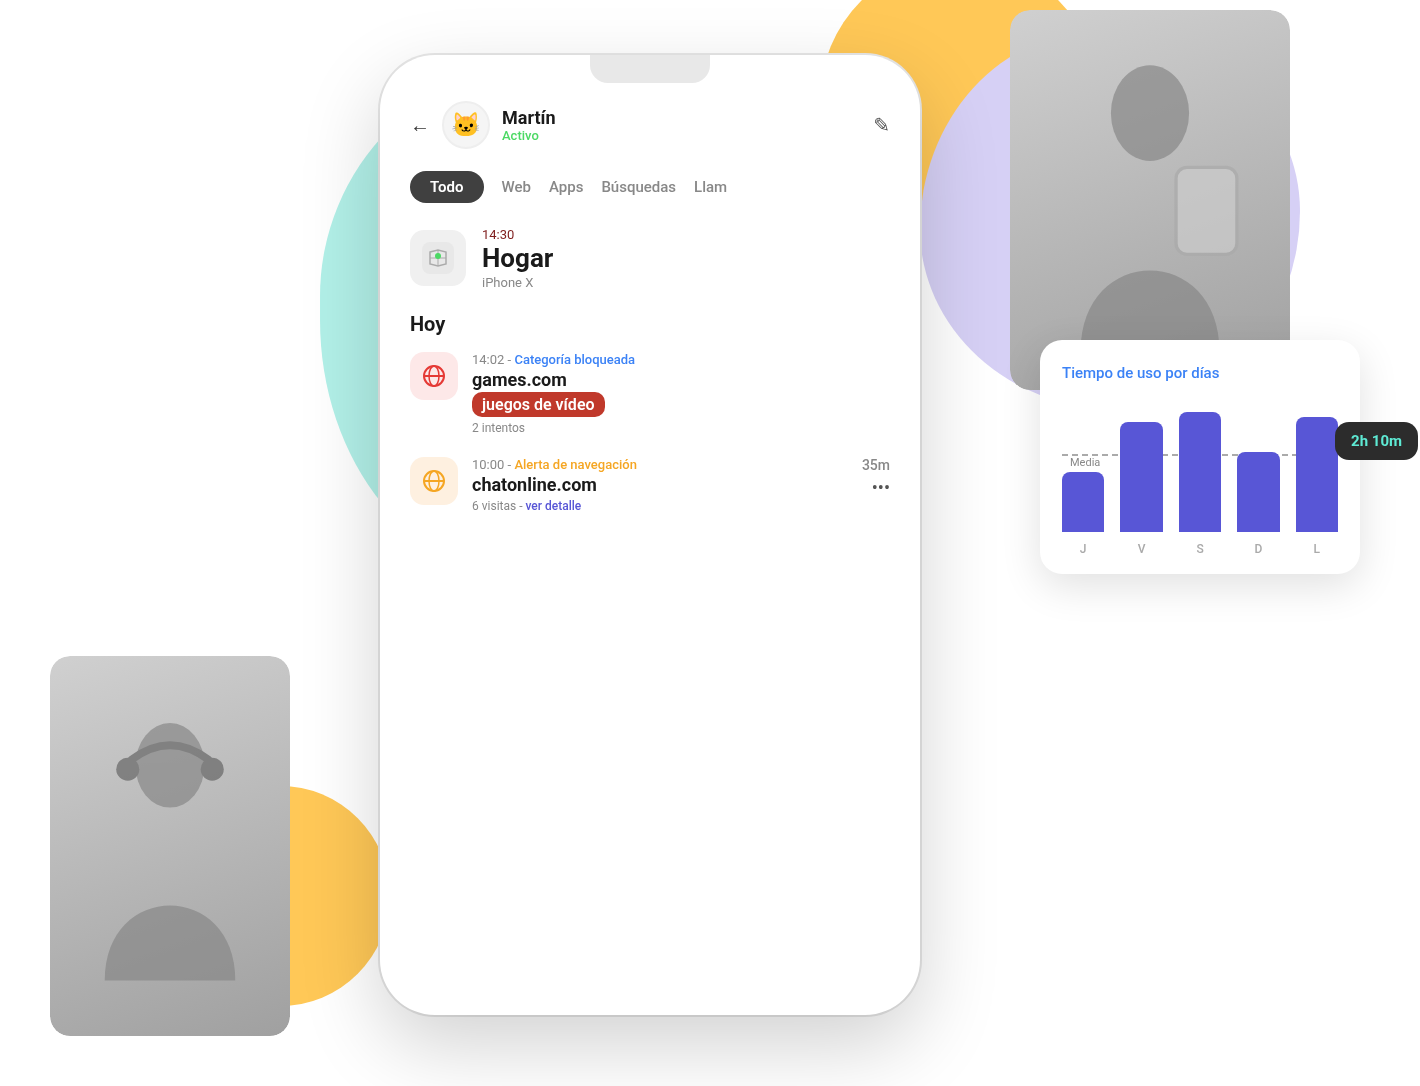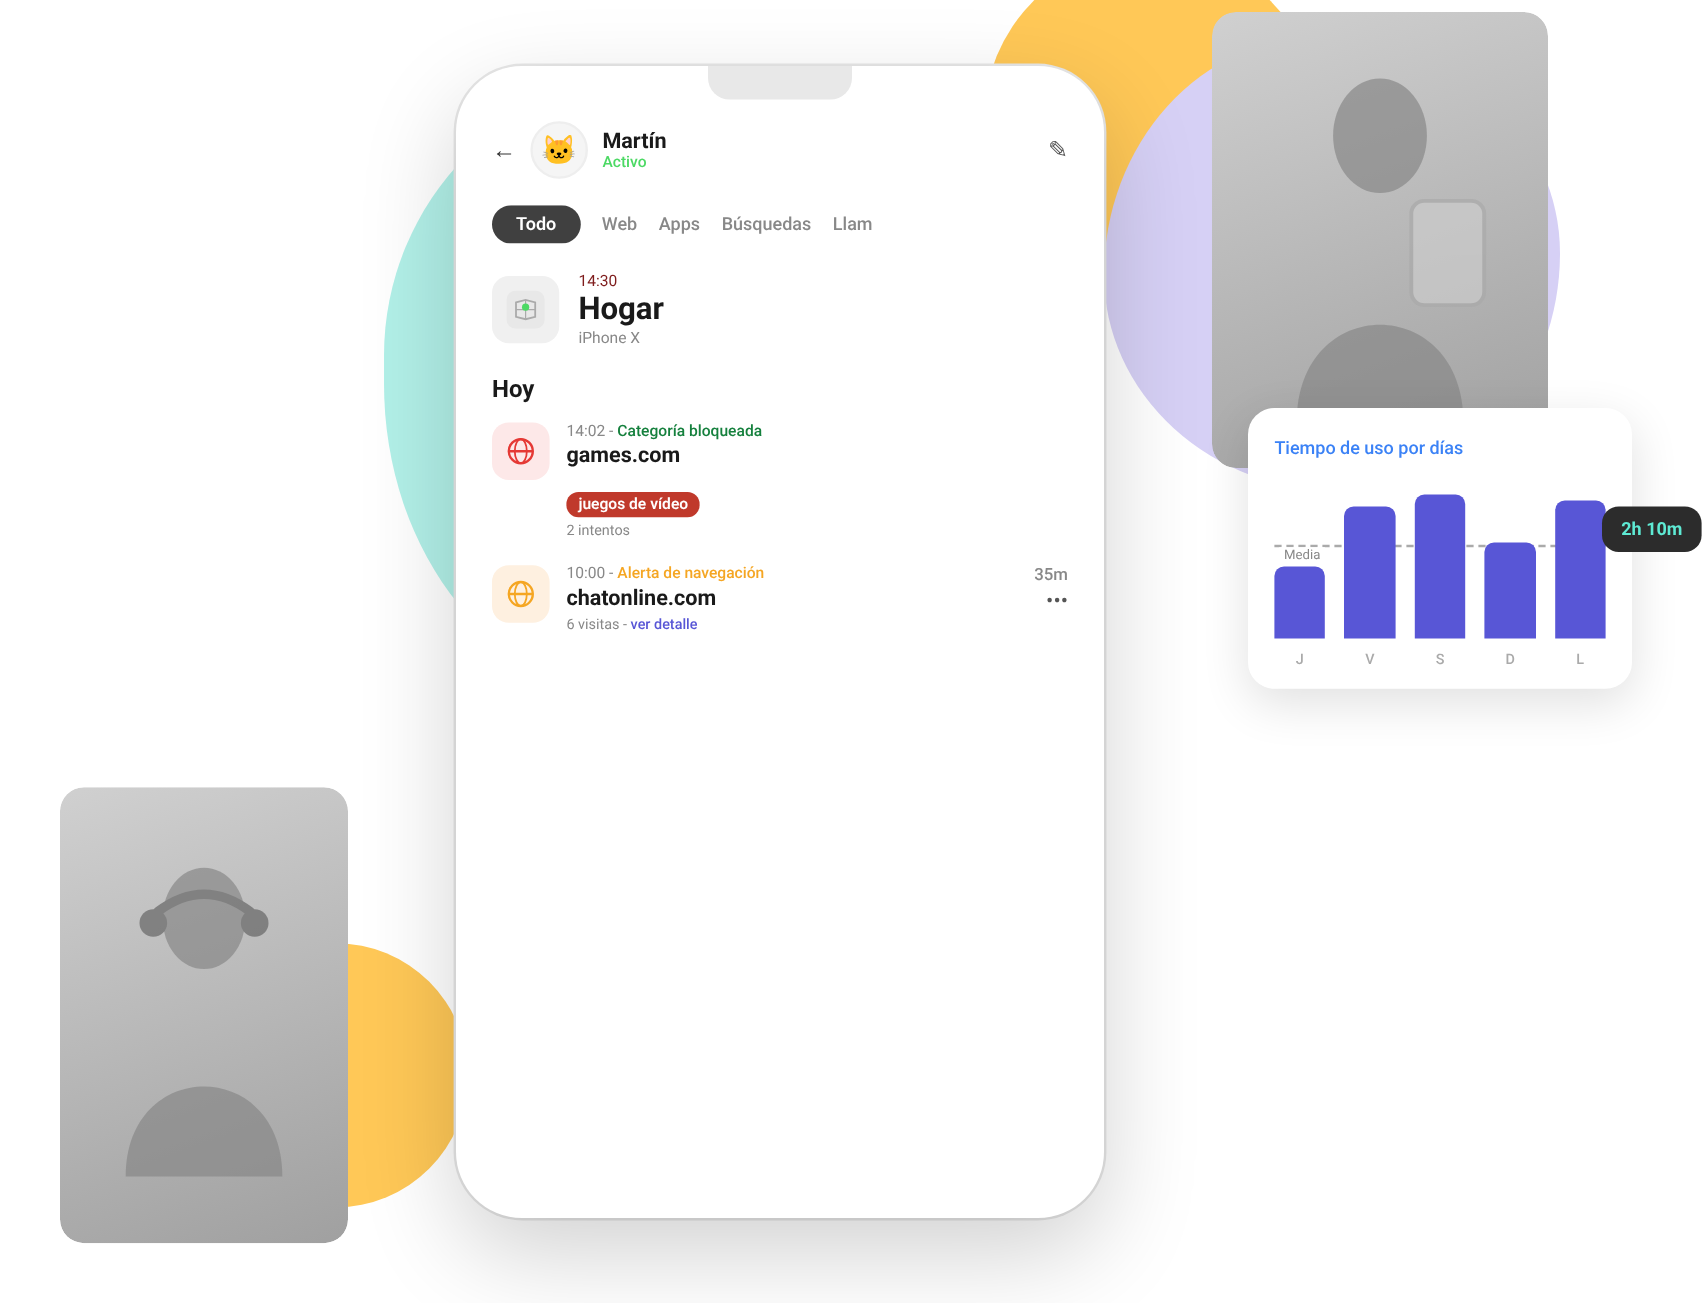--- a/index.html
+++ b/index.html
@@ -240,40 +240,40 @@
     }
     .activity-details {
       flex: 1;
     }
     .activity-time-status {
       font-size: 13px;
       color: #888;
       margin-bottom: 2px;
     }
     .activity-time-status .blocked-text {
-      color: #15803d;
+      color: #3b82f6;
       font-weight: 500;
     }
     .activity-time-status .alert-text {
       color: #f5a623;
       font-weight: 500;
     }
     .activity-site {
       font-size: 18px;
       font-weight: 700;
       color: #1a1a1a;
     }
     .tag-badge {
       display: inline-block;
       background: #c0392b;
       color: #fff;
-      font-size: 13px;
+      font-size: 16px;
       padding: 3px 10px;
       border-radius: 10px;
-      margin-top: 20px;
+      margin-top: 2px;
       font-weight: 600;
     }
     .activity-meta {
       font-size: 12px;
       color: #888;
       margin-top: 4px;
     }
     .activity-right {
       text-align: right;
       flex-shrink: 0;

